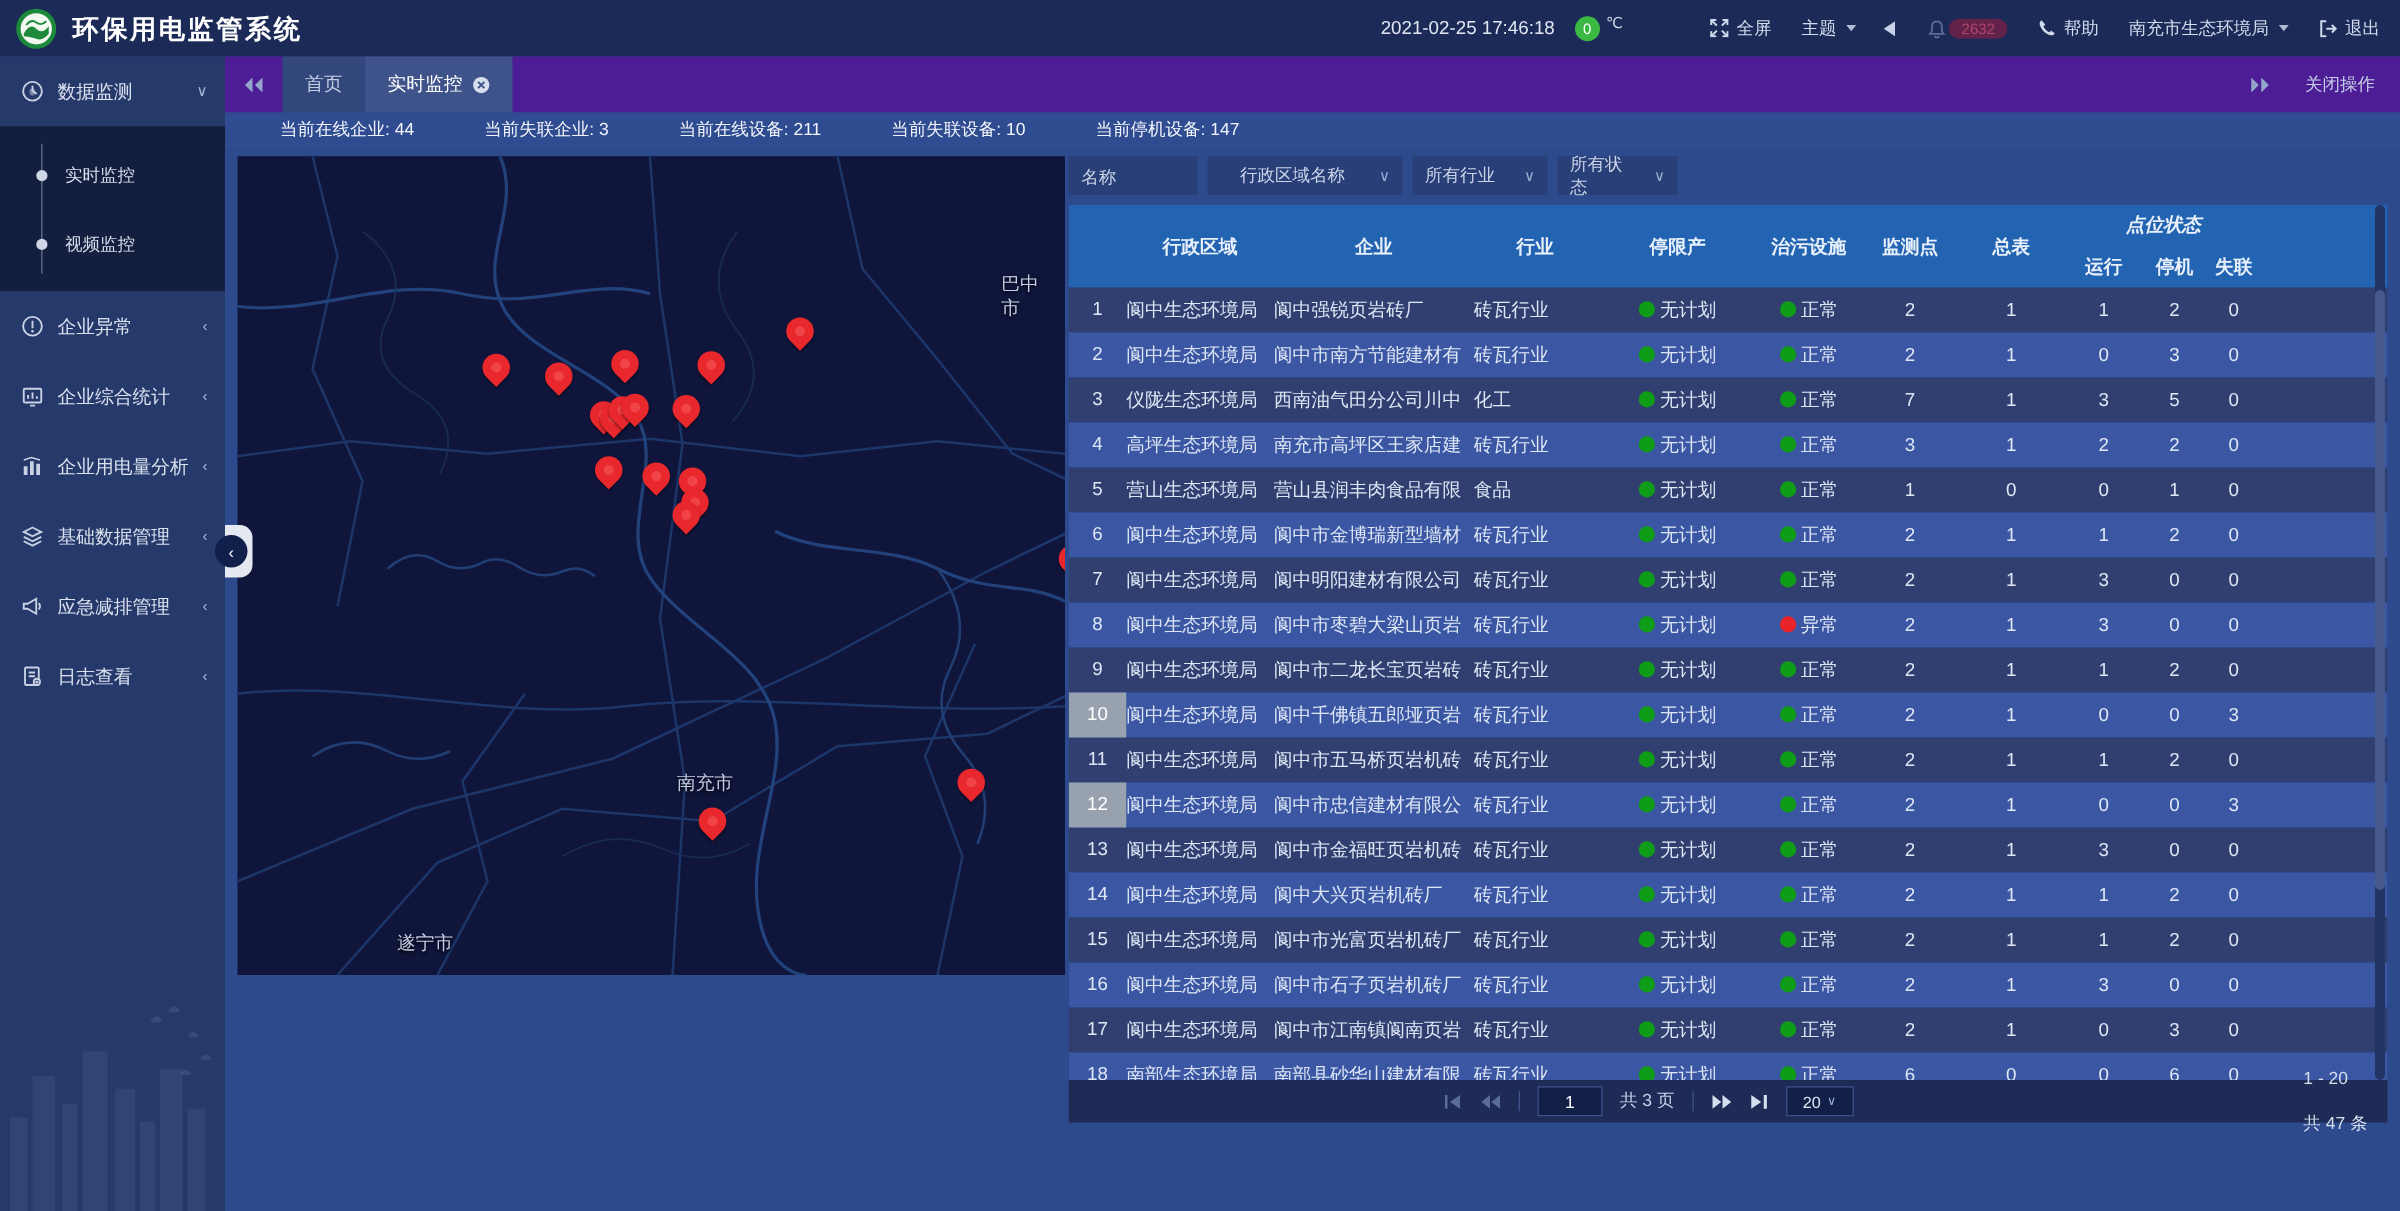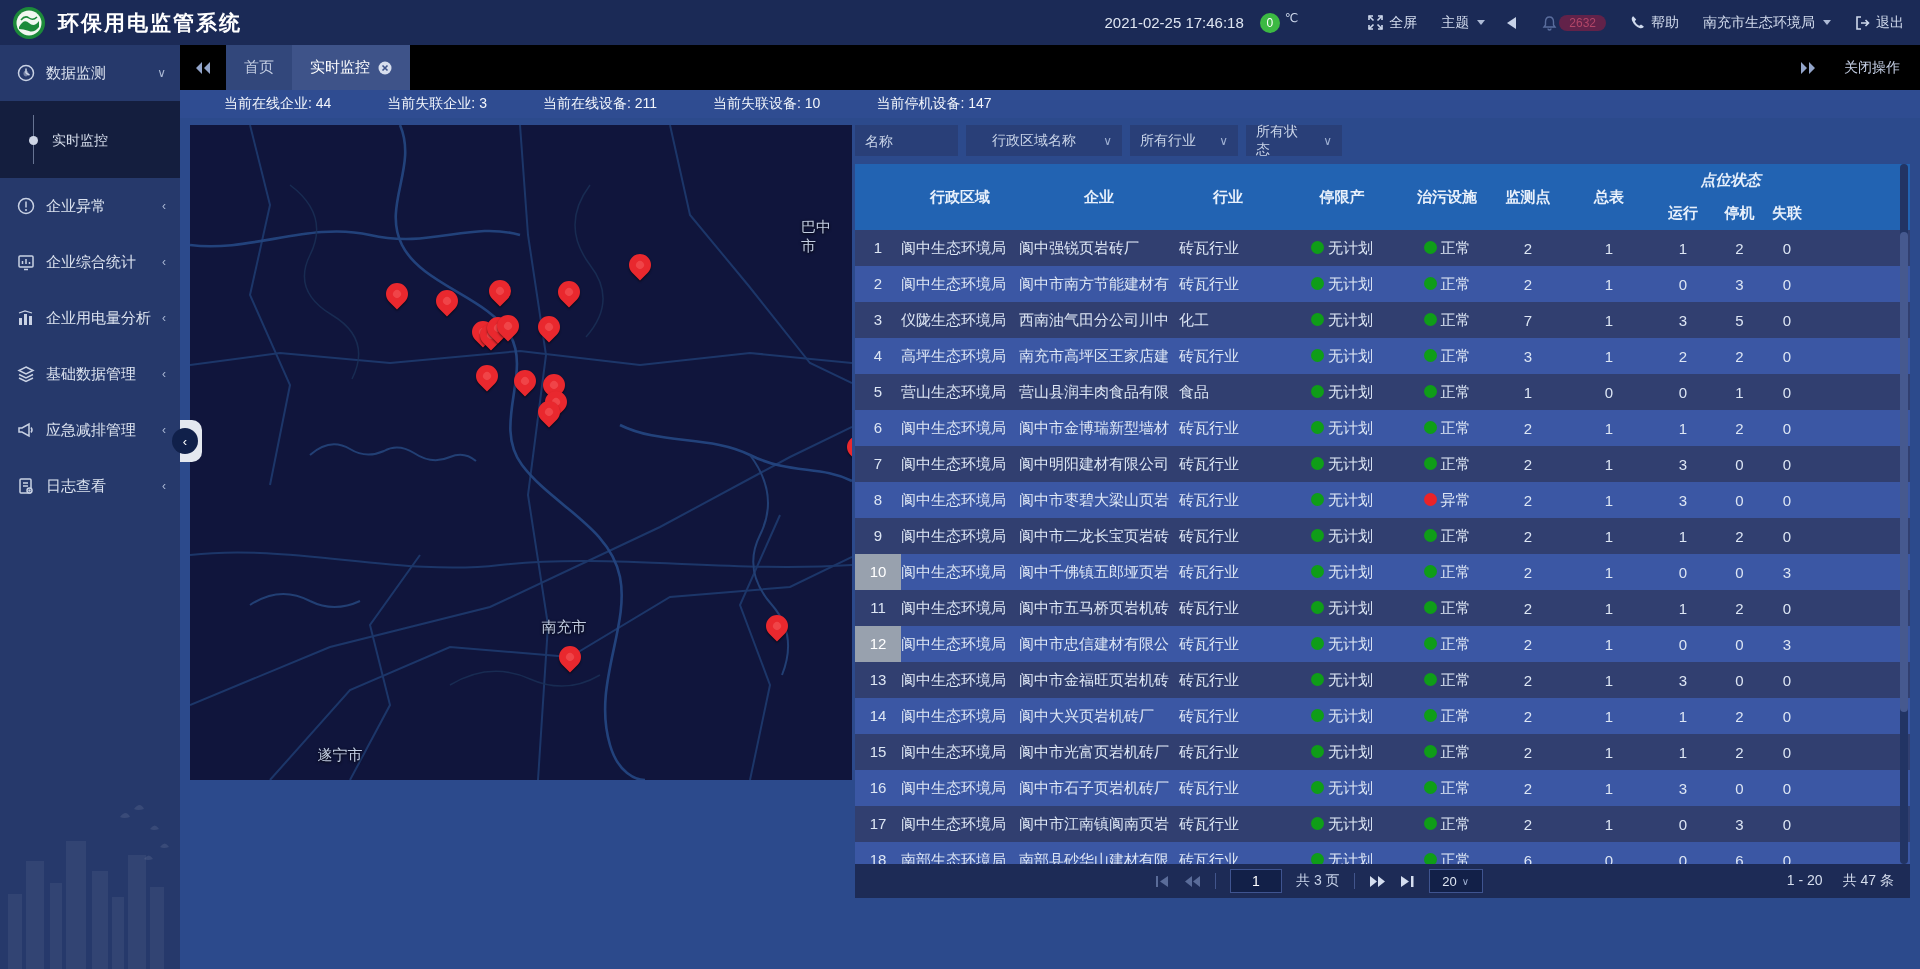--- a/index.html
+++ b/index.html
@@ -39,21 +39,21 @@
     padding-left:52px; position:relative; }
   .sub-item .dot { position:absolute; left:29px; width:9px; height:9px; border-radius:50%; background:#cfd6e6; }
   .skyline { position:absolute; left:0; bottom:0; width:180px; height:170px; pointer-events:none; }
 
   .collapse-handle { position:absolute; left:180px; top:420px; width:22px; height:42px; background:#e4e8f0;
     border-radius:0 10px 10px 0; z-index:25; cursor:pointer; display:flex; align-items:center; }
   .collapse-handle .circ { width:26px; height:26px; margin-left:-8px; border-radius:50%; background:#10204a;
     color:#fff; font-size:13px; display:flex; align-items:center; justify-content:center; }
 
   
-  .tabstrip { position:absolute; left:180px; top:45px; width:1740px; height:45px; background:#000000;
+  .tabstrip { position:absolute; left:180px; top:45px; width:1740px; height:45px; background:#4c1d95;
     display:flex; align-items:stretch; z-index:10; }
   .ts-nav { width:46px; display:flex; align-items:center; justify-content:center; cursor:pointer; }
   .tab { display:flex; align-items:center; padding:0 18px; font-size:15px; color:#c3cde2; cursor:pointer; }
   .tab.home { background:#32477b; }
   .tab.active { background:#3e5389; color:#fff; }
   .tab .tclose { margin-left:8px; display:flex; }
   .ts-right { margin-left:auto; display:flex; align-items:center; padding-right:20px; gap:28px; }
   .close-ops { color:#c6d0e6; font-size:14px; cursor:pointer; }
 
   
@@ -108,21 +108,21 @@
   .pager { position:relative; margin-top:0; height:34px; background:#1d2b56; display:flex; align-items:center; }
   .pager-cluster { position:absolute; left:300px; display:flex; align-items:center; gap:14px; }
   .pg-ico { display:flex; cursor:pointer; }
   .pg-div { width:1px; height:16px; background:#42558c; }
   .pg-input { width:52px; height:24px; background:#122048; border:1px solid #3f5490; color:#fff;
     text-align:center; font-size:14px; }
   .pg-label { color:#c9d4ea; font-size:14px; }
   .pg-size { width:54px; height:24px; background:#122048; border:1px solid #3f5490; color:#dfe6f2; font-size:13px;
     display:flex; align-items:center; justify-content:center; gap:5px; cursor:pointer; }
   .pg-size .sv { font-size:10px; color:#9fb0d2; }
-  .pager-right { margin-left:auto; display:flex; gap:20px; padding-right:16px; color:#d6deee; font-size:14px; }
+  .pager-right { margin-left:auto; display:flex; gap:20px; padding-right:16px; color:#d6deee; font-size:14px;flex-direction:column; }
 </style>
 </head>
 <body>
 
 <div class="header">
   <div class="logo">
     <svg width="34" height="34" viewBox="0 0 34 34">
       <circle cx="17" cy="17" r="16" fill="#1c8a3a"></circle>
       <circle cx="17" cy="17" r="12.5" fill="#f2f7f0"></circle>
       <path d="M7 21 Q12 12 17 17 Q22 22 27 15 L27 21 Q22 27 17 25 Q11 23 7 23 Z" fill="#1c8a3a"></path>
@@ -196,20 +196,24 @@
           </svg>
         </span>
         <span>数据监测</span>
         <span class="s-chevron">∨</span>
       </div>
       <div class="submenu">
         <div class="tl"></div>
         <div class="sub-item">
           <span class="dot"></span>
           <span>实时监控</span>
+        </div>
+        <div class="sub-item">
+          <span class="dot"></span>
+          <span>视频监控</span>
         </div>
       </div>
       <div class="side-item">
         <span class="s-icon">
           <svg width="18" height="18" viewBox="0 0 18 18" fill="none" stroke="#c9d2e4" stroke-width="1.5">
             <circle cx="9" cy="9" r="7.5"></circle>
             <path d="M9 4.5 L9 10.5"></path>
             <circle cx="9" cy="13" r="1" fill="#c9d2e4" stroke="none"></circle>
           </svg>
         </span>

